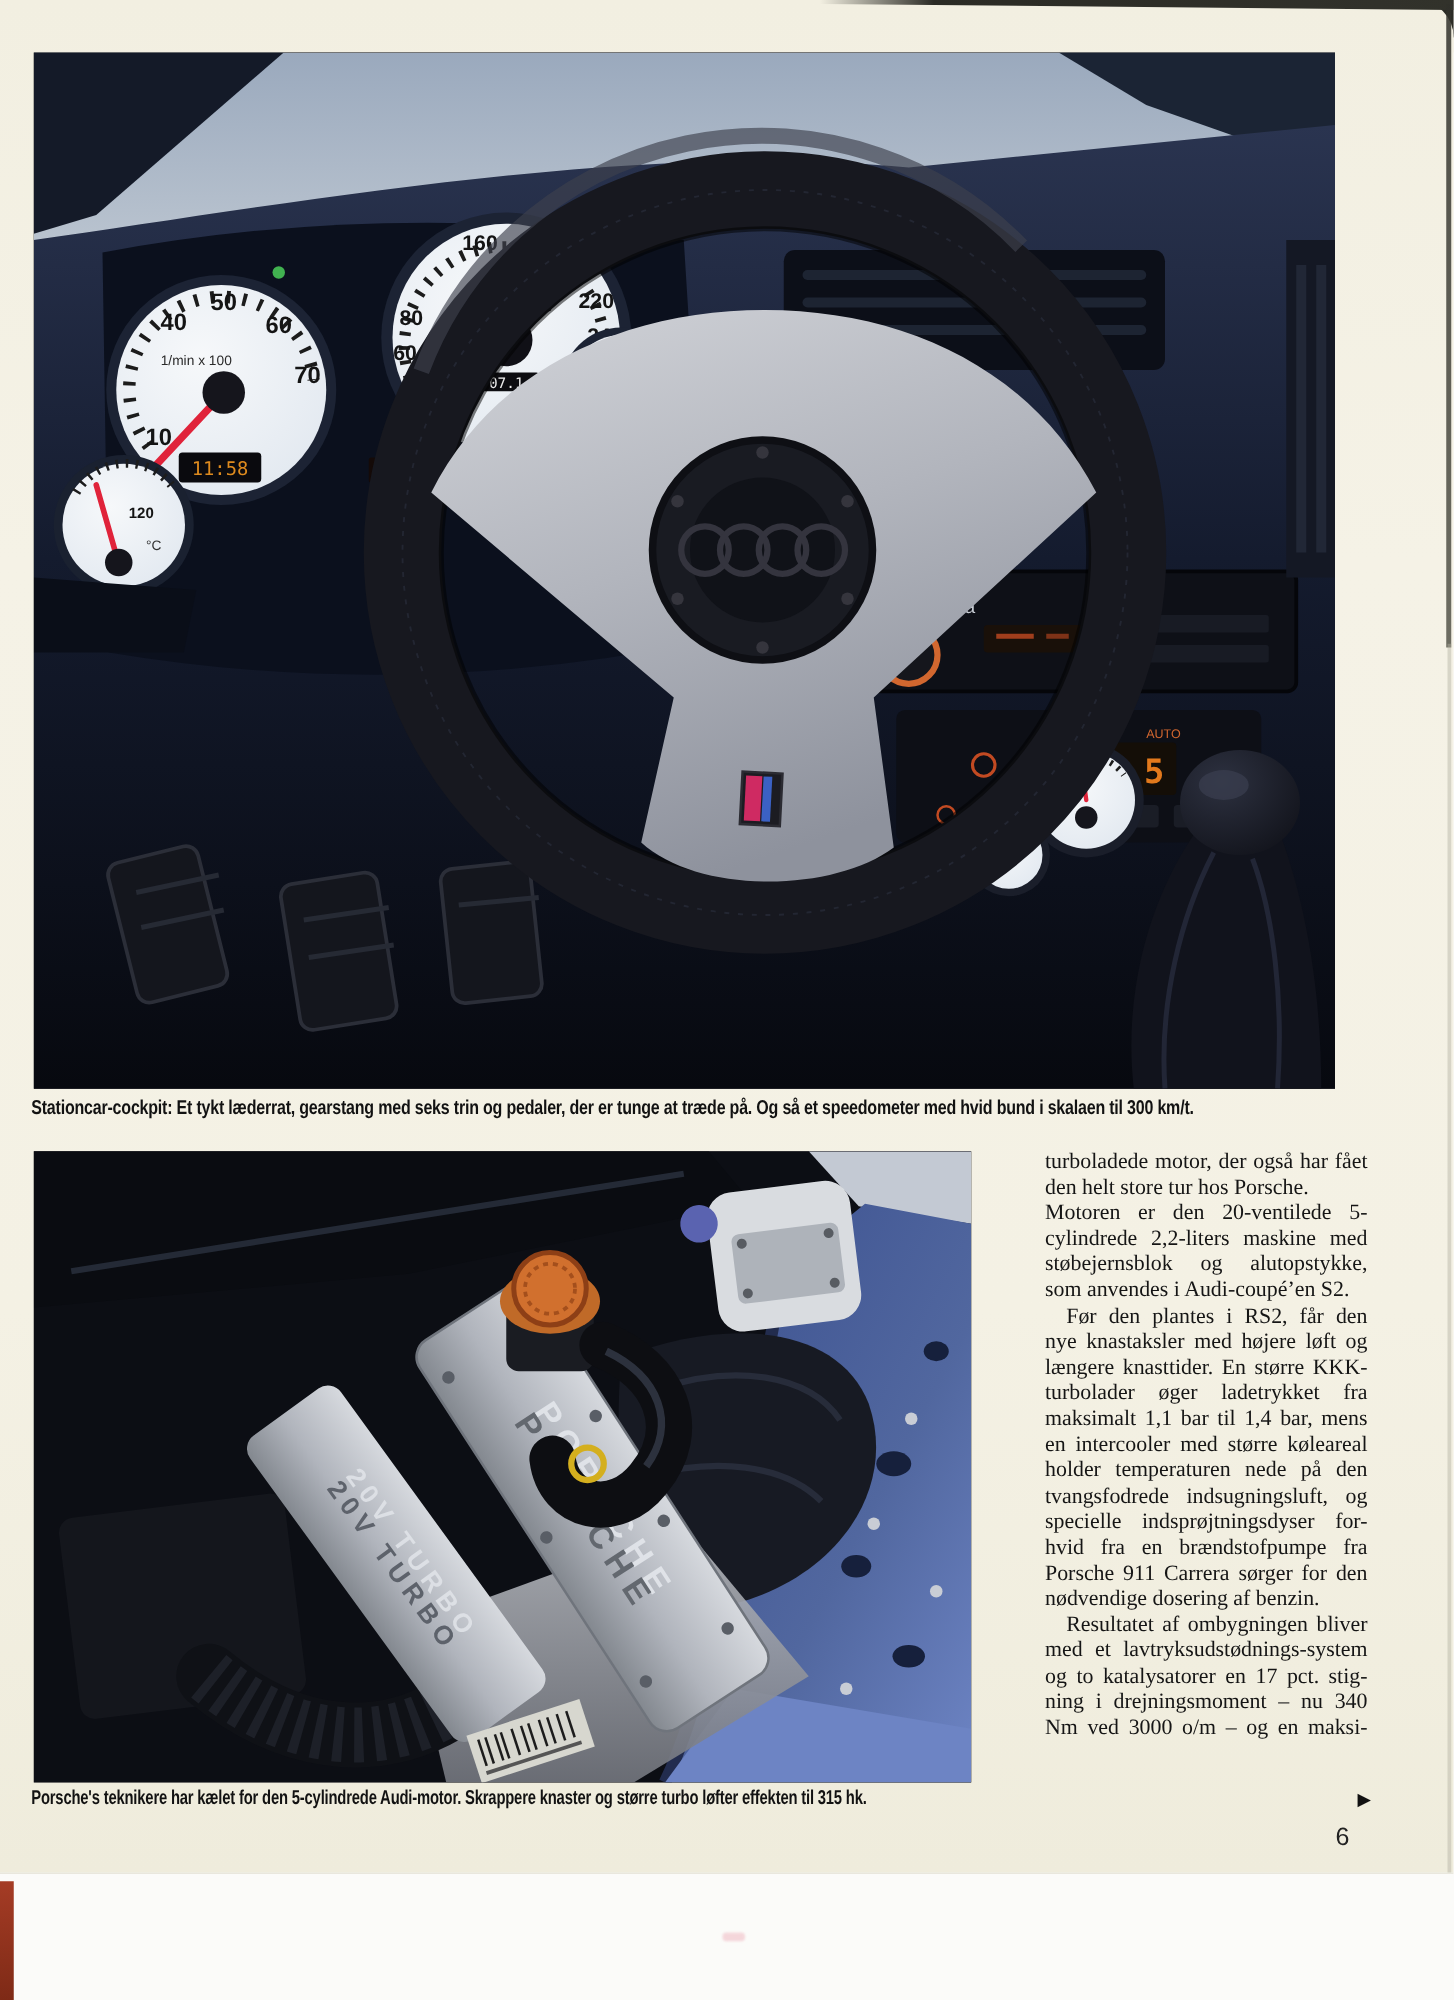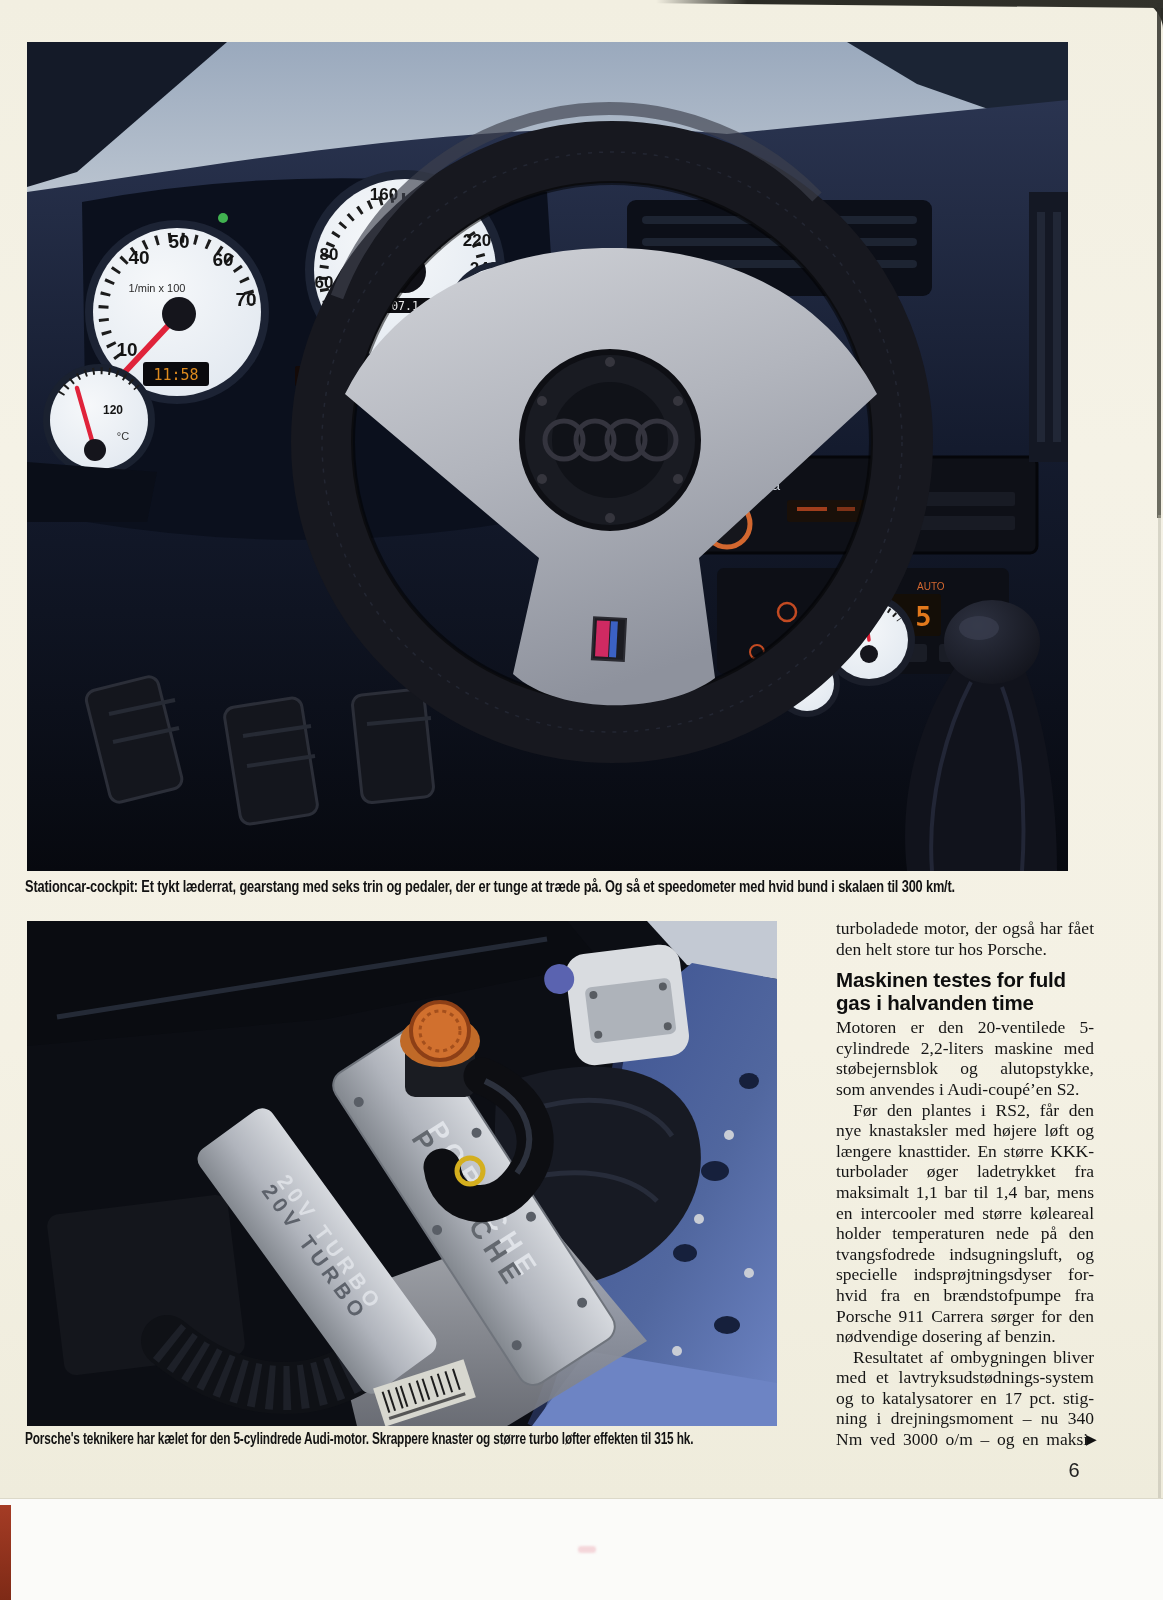--- a/index.html
+++ b/index.html
@@ -363,24 +363,20 @@
         <rect x="356" y="484" width="80" height="3" fill="#555"></rect>
       </g>
     </svg>
   </div>
 
   <div class="caption caption2">Porsche's teknikere har kælet for den 5-cylindrede Audi-motor. Skrappere knaster og større turbo løfter effekten til 315 hk.</div>
 
   <div class="column">
     <div class="ln">turboladede motor, der også har fået</div>
     <div class="ln end">den helt store tur hos Porsche.</div>
-    <div class="subhead">
-      <div>Maskinen testes for fuld</div>
-      <div>gas i halvanden time</div>
-    </div>
     <div class="ln">Motoren er den 20-ventilede 5-</div>
     <div class="ln">cylindrede 2,2-liters maskine med</div>
     <div class="ln">støbejernsblok og alutopstykke,</div>
     <div class="ln end">som anvendes i Audi-coupé’en S2.</div>
     <div class="ln ind">Før den plantes i RS2, får den</div>
     <div class="ln">nye knastaksler med højere løft og</div>
     <div class="ln">længere knasttider. En større KKK-</div>
     <div class="ln">turbolader øger ladetrykket fra</div>
     <div class="ln">maksimalt 1,1 bar til 1,4 bar, mens</div>
     <div class="ln">en intercooler med større køleareal</div>

